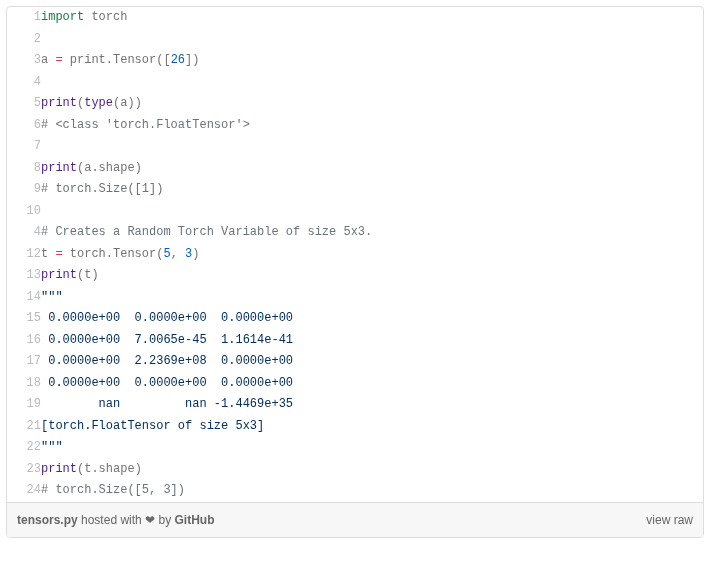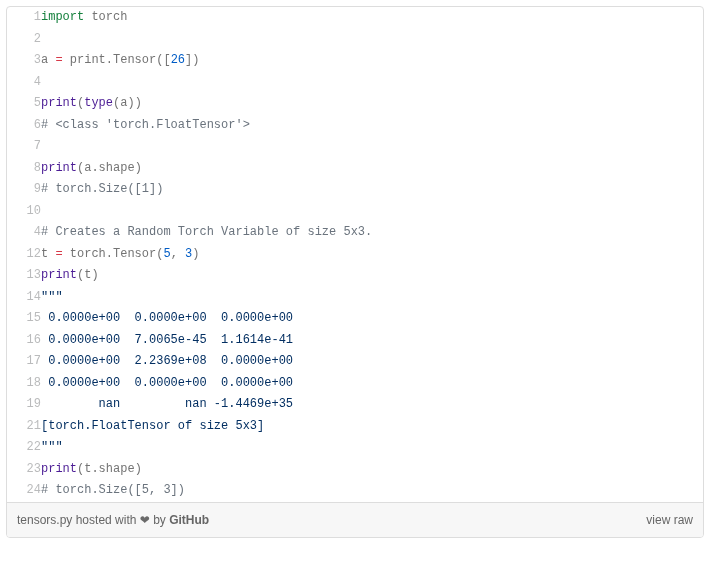--- a/index.html
+++ b/index.html
@@ -53,21 +53,21 @@
     color: #666;
     display: flex;
     justify-content: space-between;
     align-items: center;
   }
   .gist-meta a {
     color: #666;
     text-decoration: none;
     font-weight: 600;
   }
-  .gist-meta .left a.fname { font-weight: 400; }
+  .gist-meta .left a.fname { font-weight: 700; }
   .gist-meta .heart { color: #6a6a6a; }
   .gist-meta .right a { color: #666; font-weight: 400; }
 </style>
 </head>
 <body>
 
 <div class="gist-container">
 
   <table class="code-table">
     <tbody>

